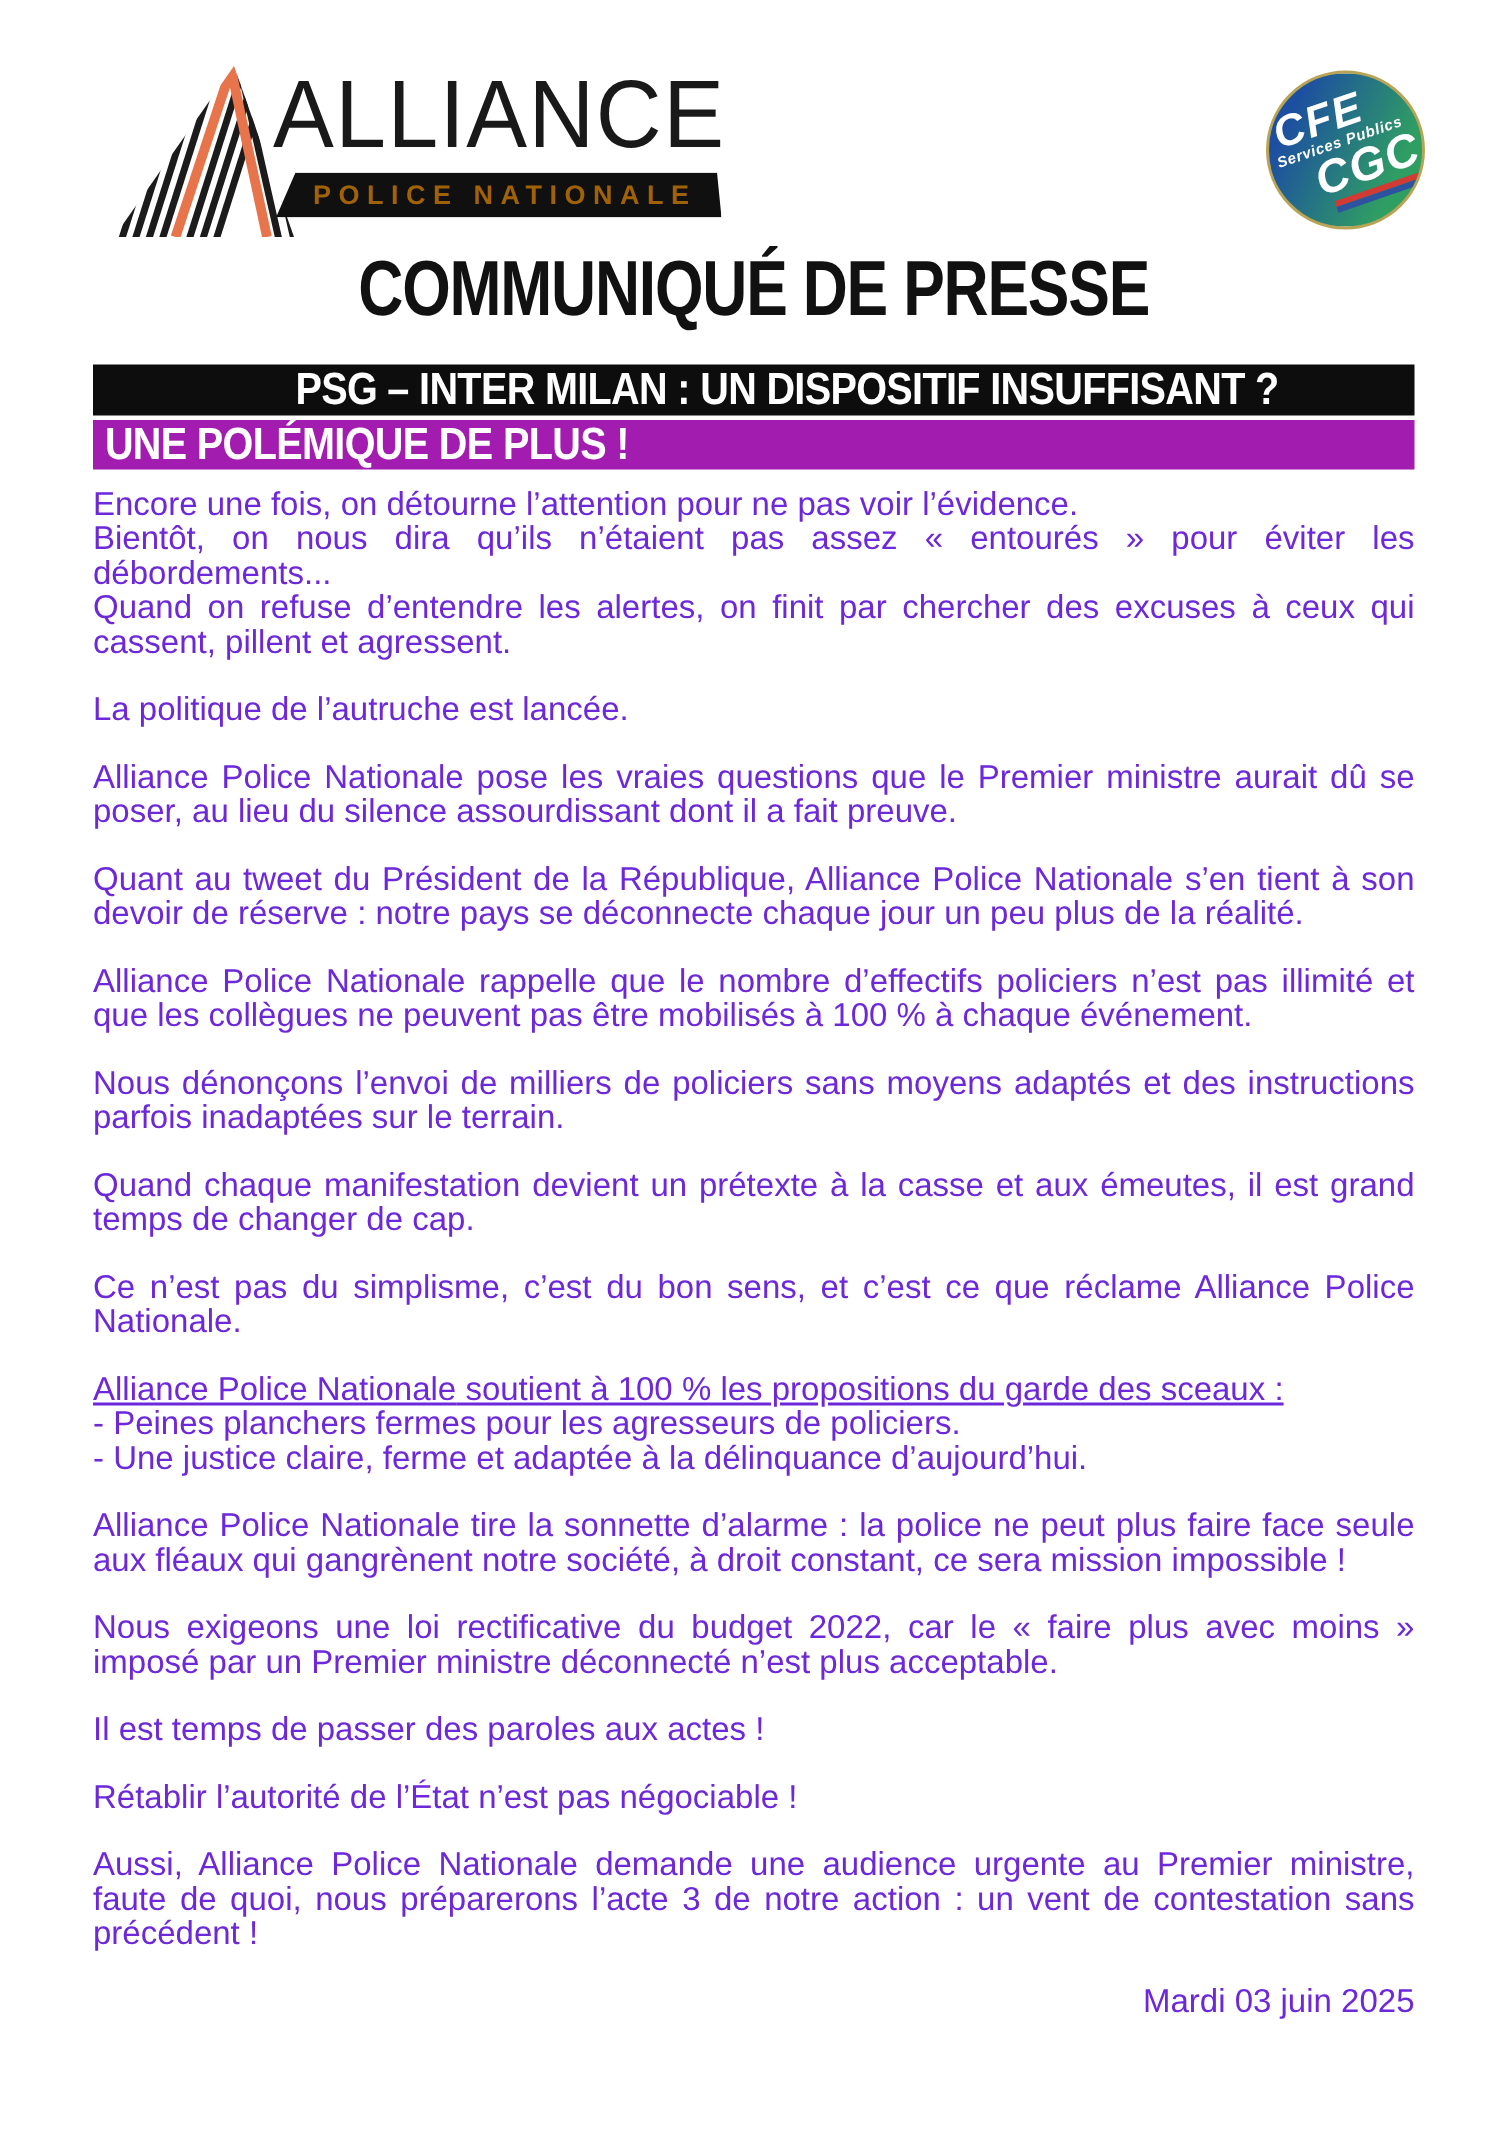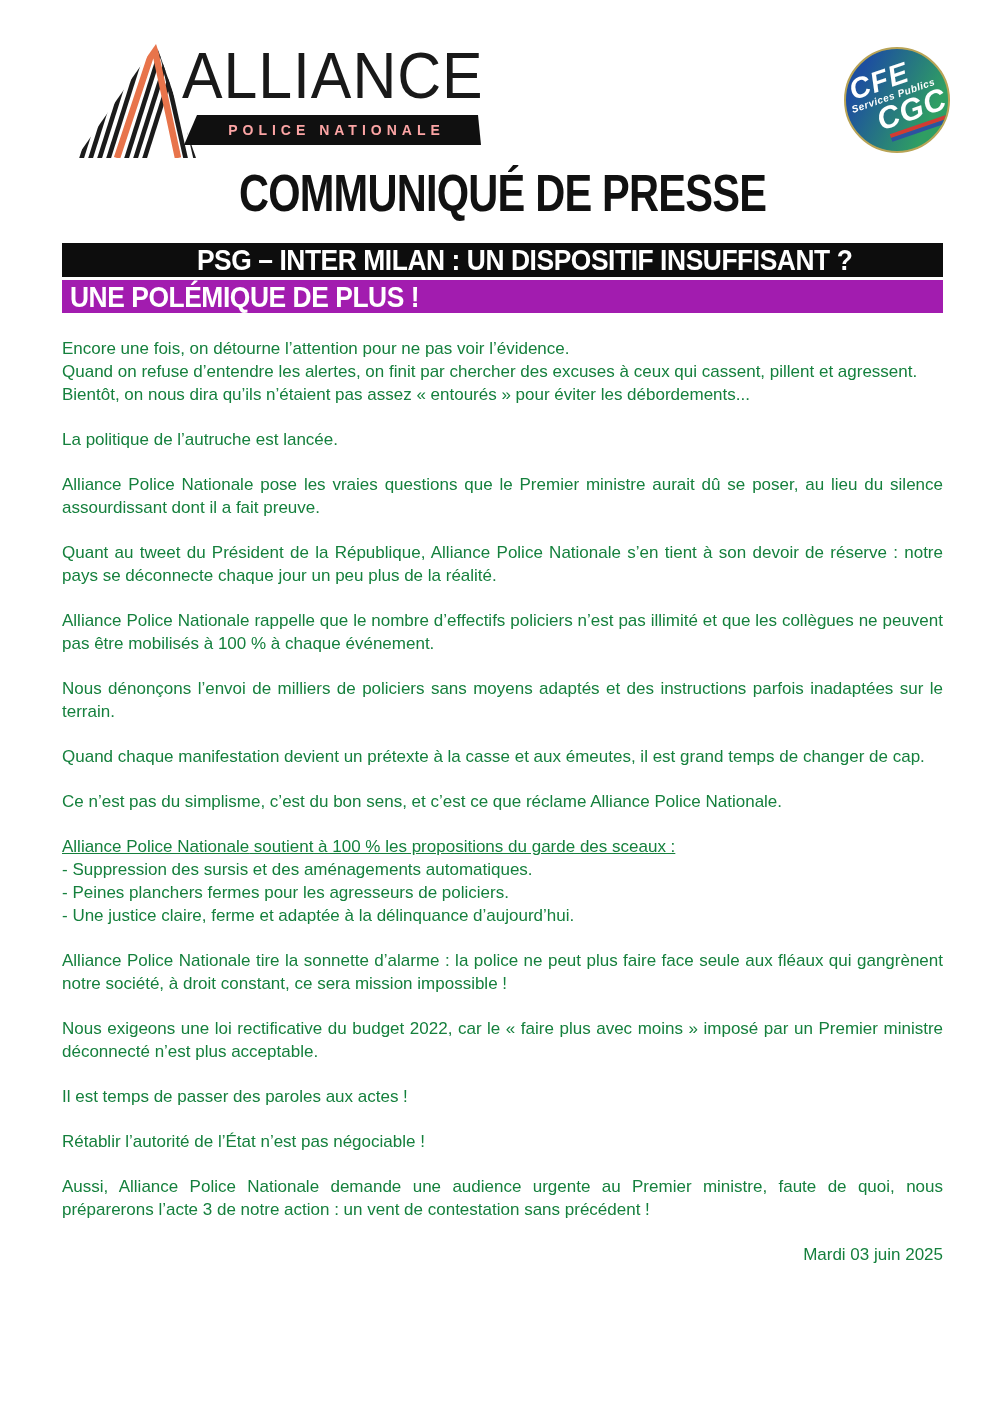--- a/index.html
+++ b/index.html
@@ -24,21 +24,21 @@
     white-space: nowrap;
   }
   .brand-banner {
     position: absolute; left: 184px; top: 115px;
     width: 297px; height: 30px;
     background: #101010;
     clip-path: polygon(13px 0, calc(100% - 3px) 0, 100% 100%, 0 100%);
     display: flex; align-items: center; justify-content: center;
   }
   .brand-banner span {
-    color: #fca5a5; font-weight: bold; font-size: 14px;
+    color: #a16207; font-weight: bold; font-size: 18px;
     letter-spacing: 5px; white-space: nowrap; padding-left: 8px;
   }
 
   
   .badge {
     position: absolute; left: 844px; top: 47px;
     width: 106px; height: 106px; border-radius: 50%;
     background: linear-gradient(115deg, #1d4fa0 18%, #2f9e63 78%);
     border: 2px solid #b9a456;
     box-sizing: border-box;
@@ -76,24 +76,24 @@
     color: #ffffff; font-weight: bold; font-size: 30px;
     letter-spacing: -0.5px; white-space: nowrap;
     transform: scaleX(0.88); transform-origin: left center;
     padding-left: 9px;
   }
   .bar-1 { top: 243px; }
   .bar-2 { top: 280px; height: 33px; }
 
   
   .body-content {
-    position: absolute; left: 62px; top: 337px; width: 881px;
-    font-size: 17px; line-height: 23px;
+    position: absolute; left: 62px; top: 324px; width: 881px;
+    font-size: 22px; line-height: 23px;
     text-align: justify;
-    color: #15803d;
+    color: #6d28d9;
   }
   .body-content .block { margin: 0 0 22px 0; }
   .body-content p { margin: 0; }
   .body-content .b { font-weight: normal; }
   .body-content .u { text-decoration: underline; }
   .date-line { text-align: right; margin-top: 0; }
 </style>
 </head>
 <body>
 
@@ -146,22 +146,22 @@
   <div class="headline-bar bar-1" style="background: rgb(13, 13, 13); justify-content: flex-end;">
     <span class="bar-text">PSG – INTER MILAN : UN DISPOSITIF INSUFFISANT ?</span>
   </div>
   <div class="headline-bar bar-2" style="background: #a21caf;">
     <span class="bar-text">UNE POLÉMIQUE DE PLUS !</span>
   </div>
 
   <div class="body-content" id="body-content">
       <div class="block">
         <p><span>Encore une fois, on détourne l’attention pour ne pas voir l’évidence.</span></p>
+        <p><span>Bientôt, on nous dira qu’ils n’étaient pas assez « entourés » pour éviter les débordements...</span></p>
         <p><span>Quand on refuse d’entendre les alertes, on finit par chercher des excuses à ceux qui cassent, pillent et agressent.</span></p>
-        <p><span>Bientôt, on nous dira qu’ils n’étaient pas assez « entourés » pour éviter les débordements...</span></p>
       </div>
       <div class="block">
         <p><span>La politique de l’autruche est lancée.</span></p>
       </div>
       <div class="block">
         <p><span class="b">Alliance Police Nationale</span><span> pose les vraies questions que le Premier ministre aurait dû se poser, au lieu du silence assourdissant dont il a fait preuve.</span></p>
       </div>
       <div class="block">
         <p><span class="b">Quant au tweet du Président de la République</span><span>, Alliance Police Nationale s’en tient à son devoir de réserve : notre pays se déconnecte chaque jour un peu plus de la réalité.</span></p>
       </div>
@@ -172,21 +172,20 @@
         <p><span>Nous dénonçons l’envoi de milliers de policiers sans moyens adaptés et des instructions parfois inadaptées sur le terrain.</span></p>
       </div>
       <div class="block">
         <p><span>Quand chaque manifestation devient un prétexte à la casse et aux émeutes, il est grand temps de changer de cap.</span></p>
       </div>
       <div class="block">
         <p><span>Ce n’est pas du simplisme, c’est du bon sens, et c’est ce que réclame </span><span class="b">Alliance Police Nationale</span><span>.</span></p>
       </div>
       <div class="block">
         <p><span class="b u">Alliance Police Nationale</span><span class="u"> soutient à 100 % les propositions du garde des sceaux :</span></p>
-        <p><span>- Suppression des sursis et des aménagements automatiques.</span></p>
         <p><span>- Peines planchers fermes pour les agresseurs de policiers.</span></p>
         <p><span>- Une justice claire, ferme et adaptée à la délinquance d’aujourd’hui.</span></p>
       </div>
       <div class="block">
         <p><span class="b">Alliance Police Nationale</span><span> tire la sonnette d’alarme : la police ne peut plus faire face seule aux fléaux qui gangrènent notre société, à droit constant, ce sera mission impossible !</span></p>
       </div>
       <div class="block">
         <p><span class="b">Nous exigeons une loi rectificative du budget 2022</span><span>, car le « faire plus avec moins » imposé par un Premier ministre déconnecté n’est plus acceptable.</span></p>
       </div>
       <div class="block">

